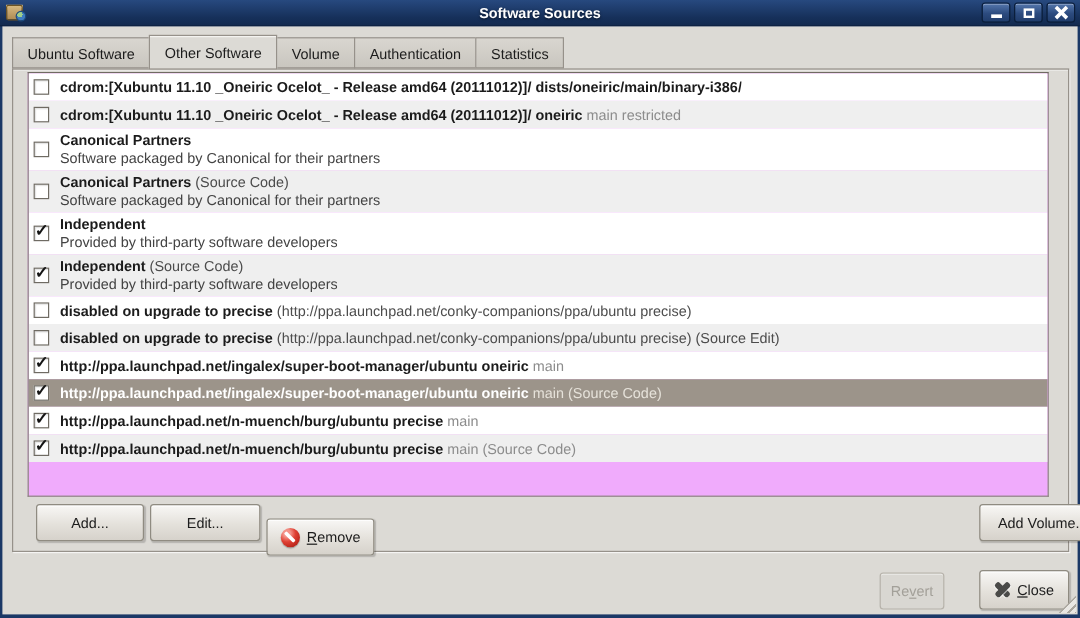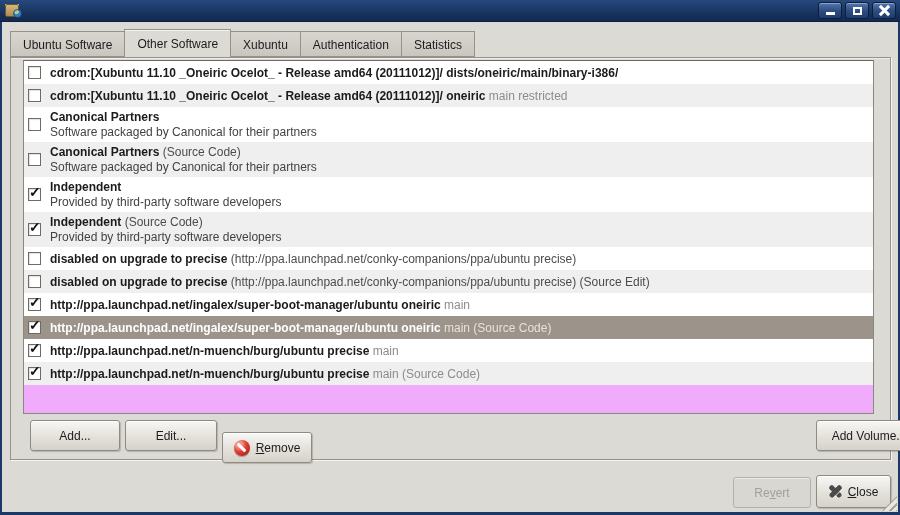--- a/index.html
+++ b/index.html
@@ -87,20 +87,21 @@
   .grip { position:absolute; right:1px; bottom:1px; width:15px; height:15px;
     background:repeating-linear-gradient(135deg, #aaa69e 0 2px, #e9e7e3 2px 5px);
     clip-path:polygon(100% 0, 100% 100%, 0 100%); }
 </style>
 </head>
 <body>
 
 <div class="frame">
 
   <div class="titlebar">
+    <div class="title">Software Sources</div>
     <div class="win-icon">
       <span class="flap"></span>
         <span class="box"></span>
         <span class="globe"></span>
     </div>
     <div class="controls">
       <div class="ctl">
           <span class="g-min"></span>
         </div>
       <div class="ctl">
@@ -110,21 +111,21 @@
           <span class="g-x"></span>
         </div>
     </div>
   </div>
 
   <div class="client">
 
     <div class="tabs">
       <div class="tab">Ubuntu Software</div>
       <div class="tab active">Other Software</div>
-      <div class="tab">Xubuntu</div>
+      <div class="tab">Volume</div>
       <div class="tab">Authentication</div>
       <div class="tab">Statistics</div>
     </div>
 
     <div class="notebook"></div>
 
     <div class="list">
         <div class="row">
           <span class="cb"></span>
           <div class="txt">
@@ -222,21 +223,21 @@
       <span>Edit...</span>
     </button>
     <button class="btn" style="left:220px; top:398px; width:90px; height:31px;margin-top:12px;">
       <span class="no-icon"></span>
       <span><span></span><span class="u">R</span><span>emove</span></span>
     </button>
     <button class="btn" style="left:814px; top:398px; width:106px; height:31px;">
       <span>Add Volume...</span>
     </button>
 
-    <button class="btn disabled" style="left:731px; top:455px; width:78px; height:31px;" disabled="">
+    <button class="btn disabled" style="left:731px; top:455px; width:54px; height:31px;" disabled="">
       <span><span>Re</span><span class="u">v</span><span>ert</span></span>
     </button>
     <button class="btn" style="left:814px; top:453px; width:75px; height:33px;">
       <span class="x-icon"></span>
       <span><span></span><span class="u">C</span><span>lose</span></span>
     </button>
 
     <div class="grip"></div>
   </div>
 </div>

